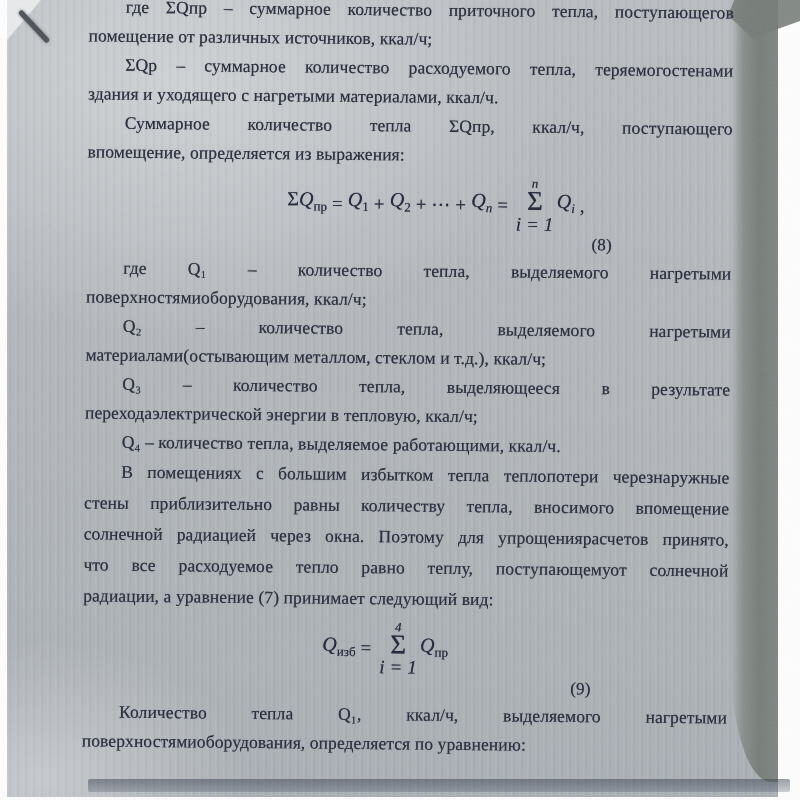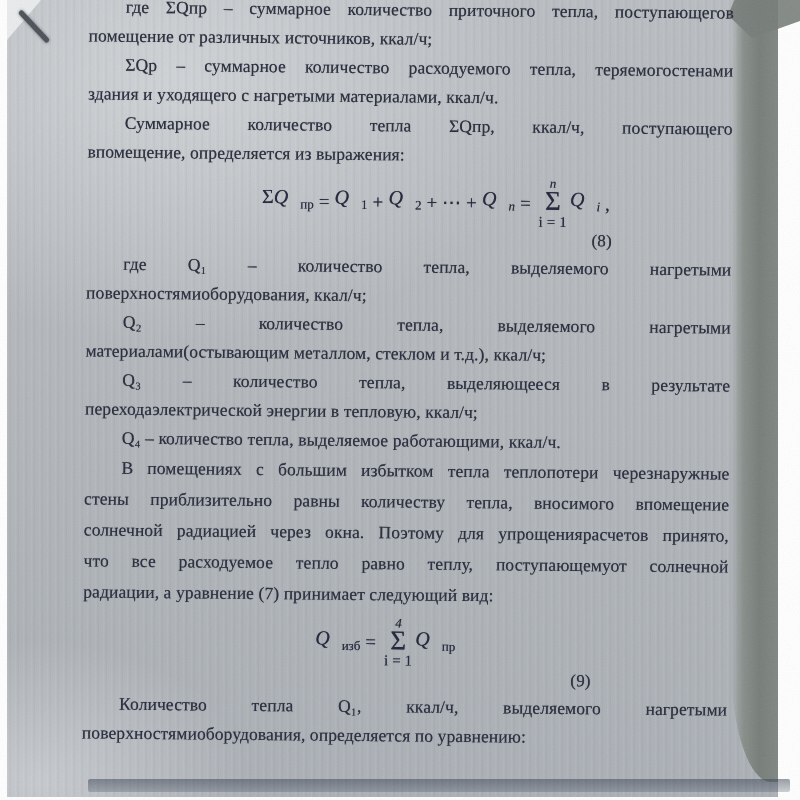--- a/index.html
+++ b/index.html
@@ -56,29 +56,29 @@
   .line.l { text-align: left; }
   .line.ind { padding-left: 37px; box-sizing: border-box; }
   .formula-block { margin: 6px 0 2px 0; }
   .formula-row {
     display: flex; justify-content: center; align-items: center;
     min-height: 52px; color: #20243a;
   }
   .formula-row.f8 { margin-left: 58px; }
   .formula-row.f9 { margin-right: 40px; }
   .q { font-style: italic; font-size: 20px; }
-  .q sub { font-size: 13px; font-style: normal; letter-spacing: 0; margin-left: 12px; }
+  .q sub { font-size: 13px; font-style: normal; letter-spacing: 0; }
   .q sub.it { font-style: italic; }
   .op { font-size: 19px; padding: 0 5px; font-style: normal; }
   .sigma-pre { font-style: normal; font-size: 20px; }
   .sum { display: inline-flex; flex-direction: column; align-items: center;
          line-height: 1; margin: 0 3px; vertical-align: middle; }
   .sum .top { font-size: 13px; font-style: italic; padding-bottom: 1px; }
   .sum .sigma { font-size: 27px; line-height: 0.8; font-style: normal; }
-  .sum .bot { font-size: 15px; padding-top: 2px; }
+  .sum .bot { font-size: 19px; font-style: italic; padding-top: 2px; }
   .fnum { font-size: 17px; line-height: 22px; }
   .grain-svg { position: absolute; inset: 0; pointer-events: none; }
 </style>
 </head>
 <body>
 
 <div class="paper">
   <div class="streaks"></div>
 </div>
 <div class="edge-band"></div>

